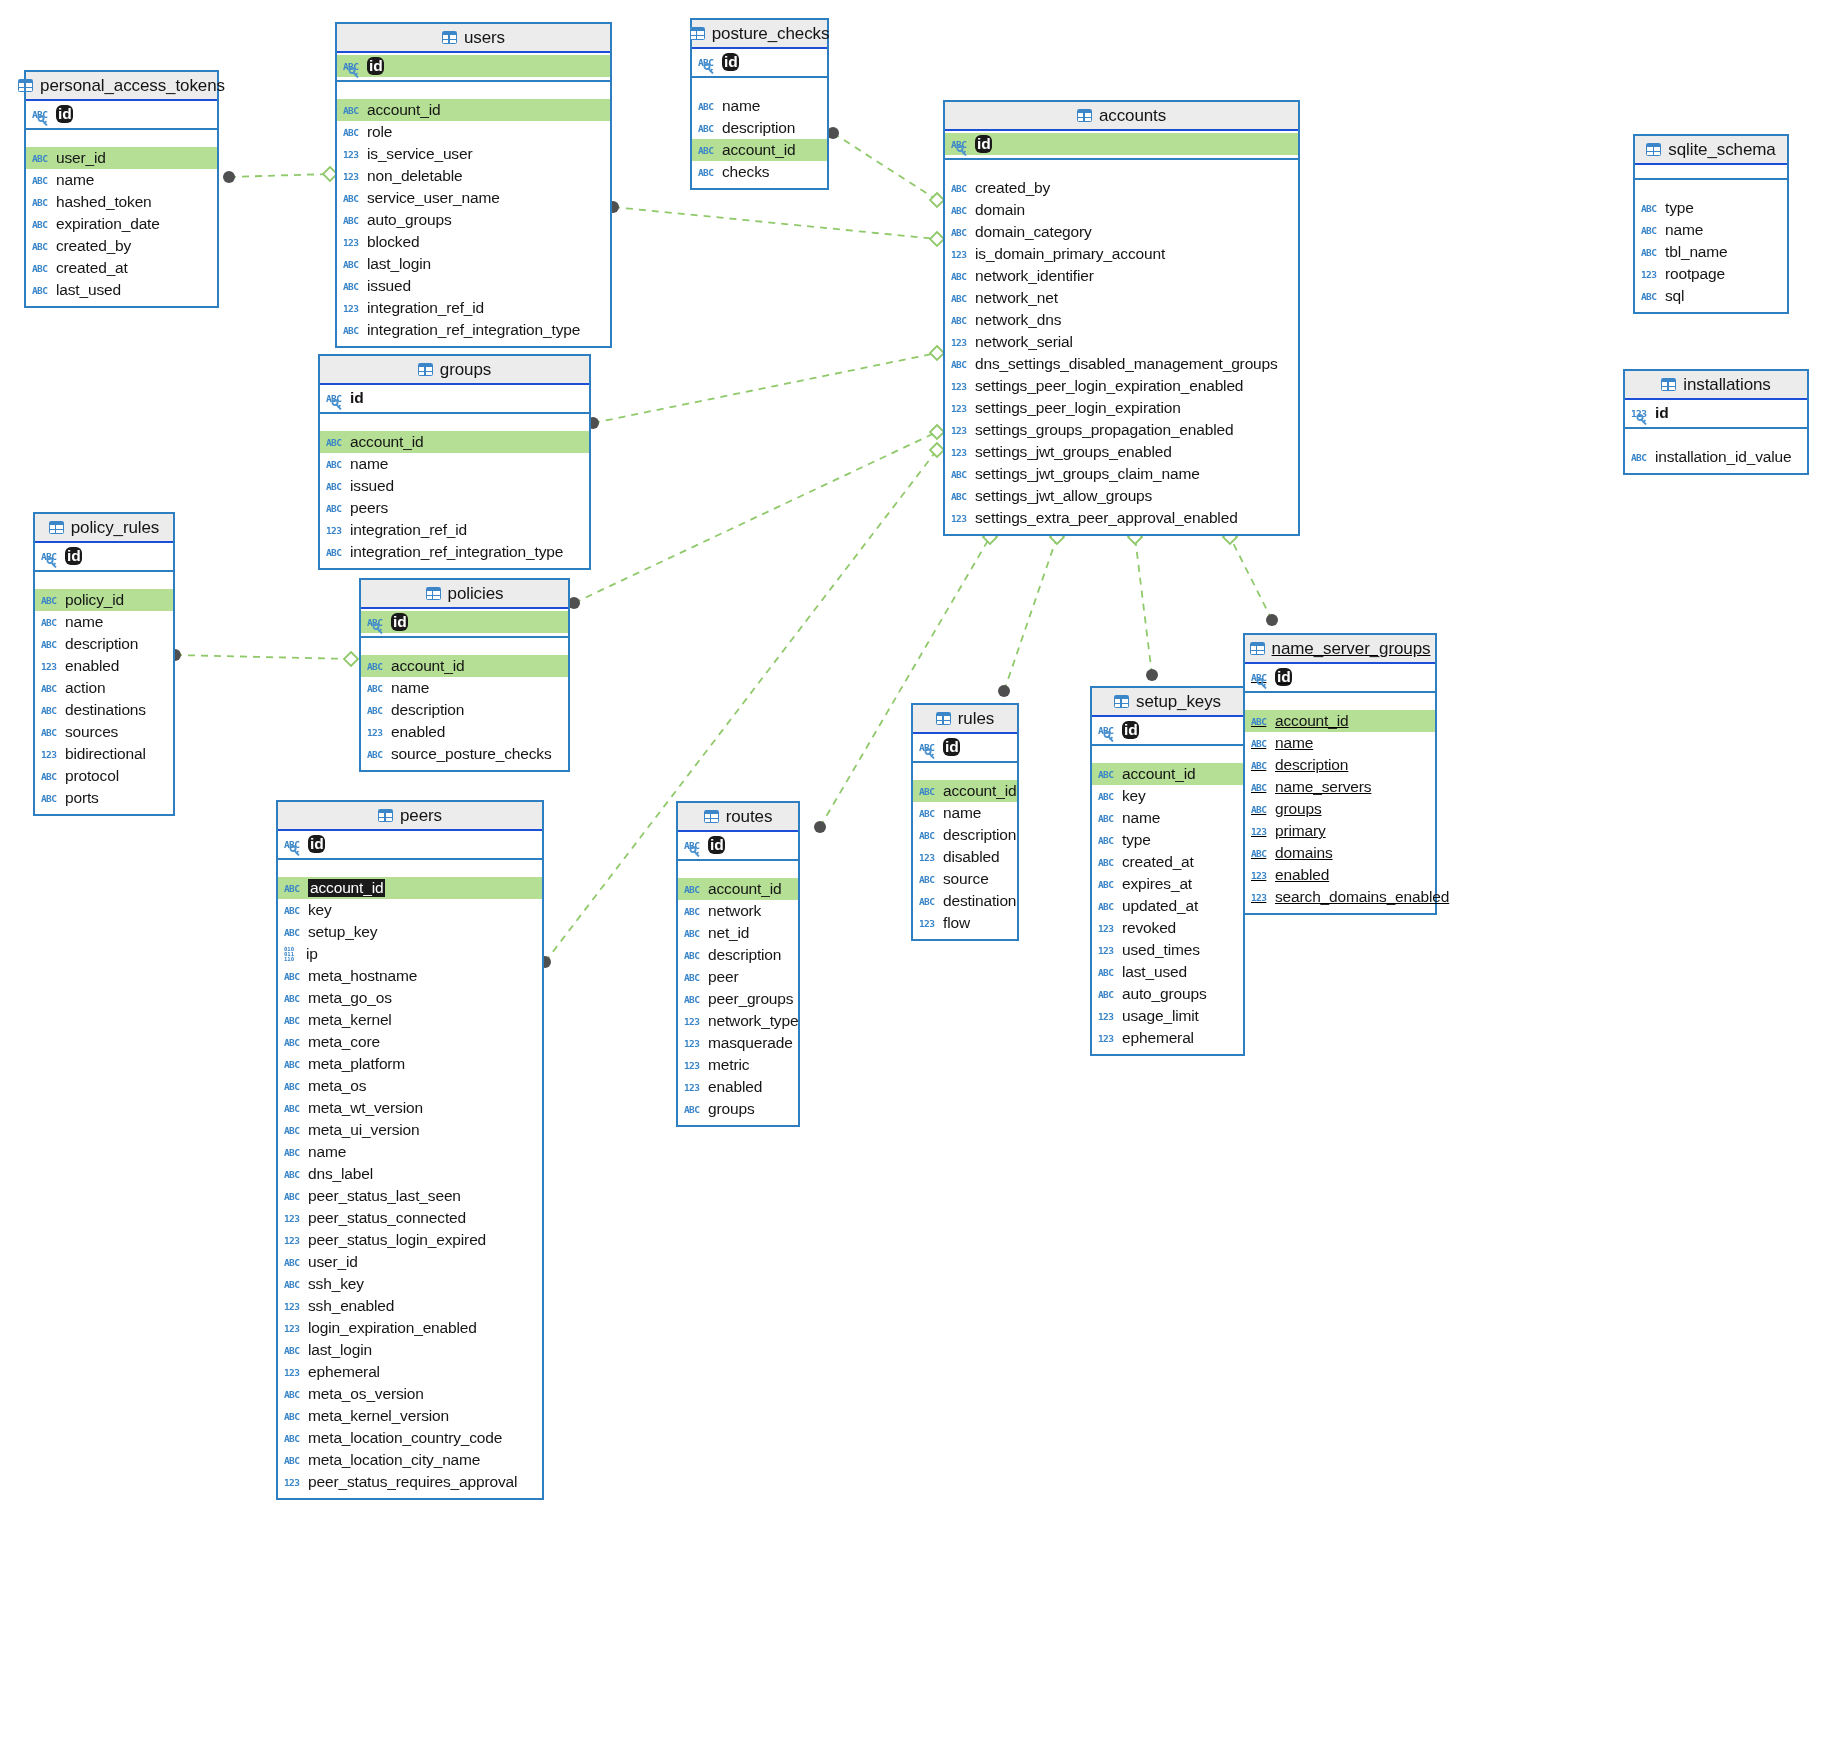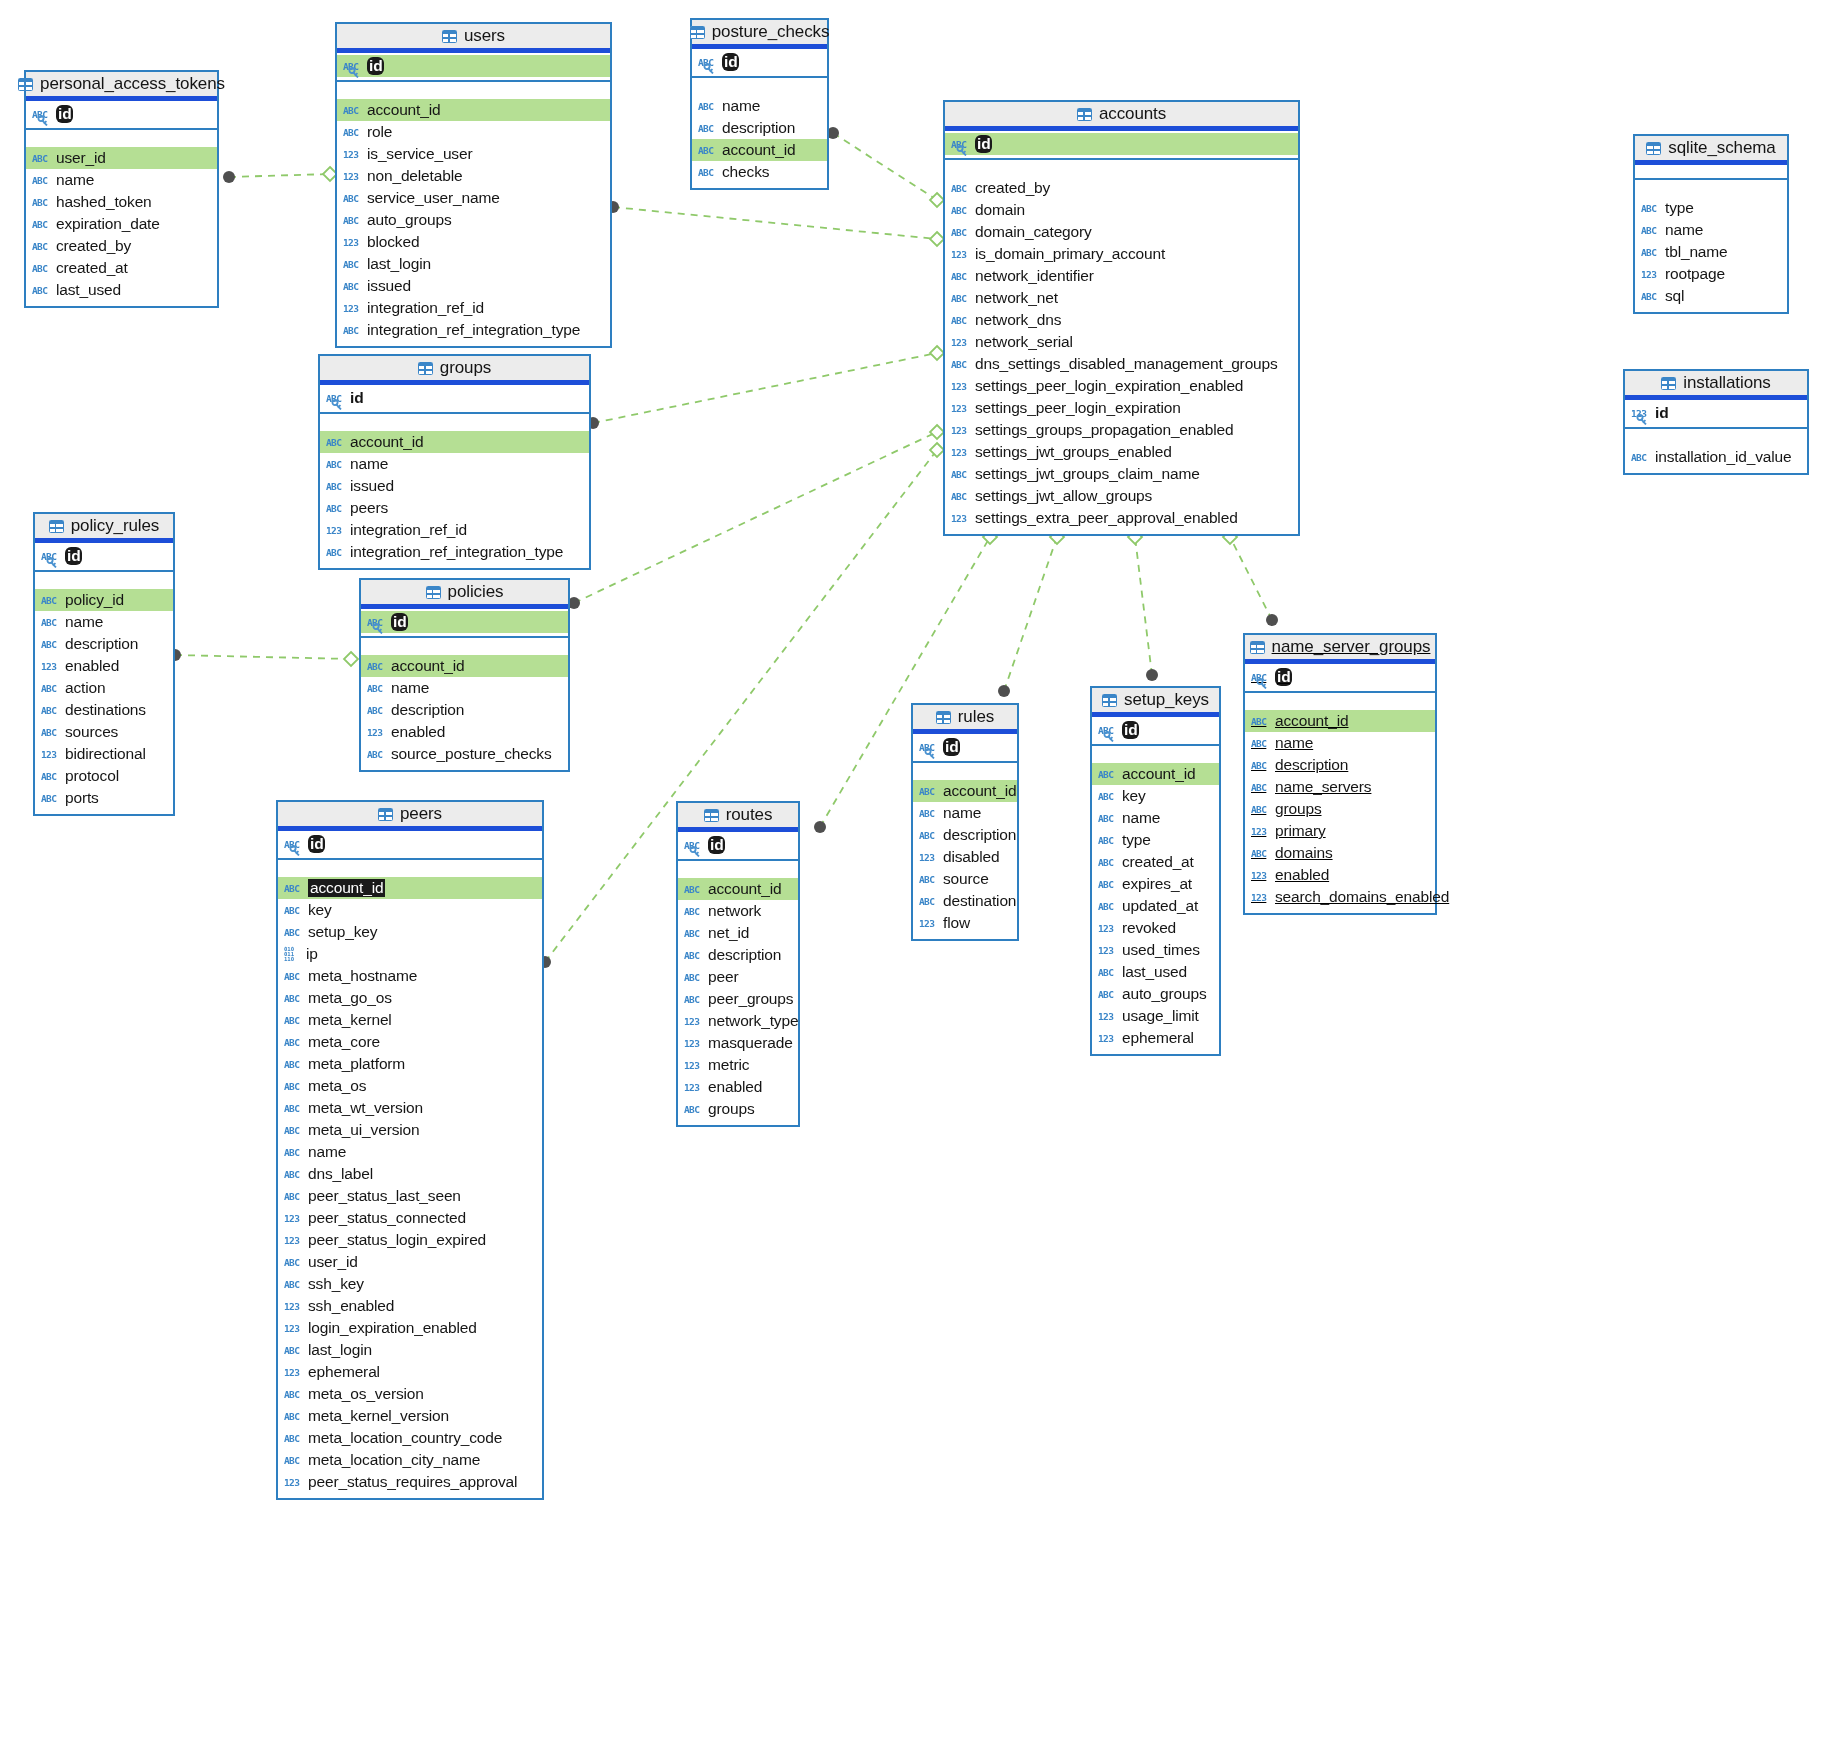--- a/index.html
+++ b/index.html
@@ -23,21 +23,21 @@
   }
   .table-box{
     position:absolute;
     box-sizing:border-box;
     border:2px solid #2e7fc1;
     background:#ffffff;
     z-index:2;
   }
   .tbl-header{
     background:#ececec;
-    border-bottom:5px solid #1d4ed8;
+    border-bottom:2px solid #1d4ed8;
     height:29px;
     display:flex;
     align-items:center;
     justify-content:center;
     gap:7px;
     padding:0 8px;
     box-sizing:border-box;
   }
   .tbl-title{
     font-size:17px;
@@ -862,21 +862,21 @@
         <div class="col-row">
           <span class="ticon abc"></span>
           <span class="col-name">destination</span>
         </div>
         <div class="col-row">
           <span class="ticon num"></span>
           <span class="col-name">flow</span>
         </div>
       </div>
     </div>
-    <div class="table-box" style="left: 1090px; top: 686px; width: 131px;">
+    <div class="table-box" style="left: 1090px; top: 686px; width: 155px;">
       <div class="tbl-header">
         <span class="tblicon">
           <i></i>
         </span>
         <span class="tbl-title">setup_keys</span>
       </div>
       <div class="pk-section">
         <div class="col-row">
           <span class="ticon abc">
             <svg class="keyglyph" viewBox="0 0 11 11">

